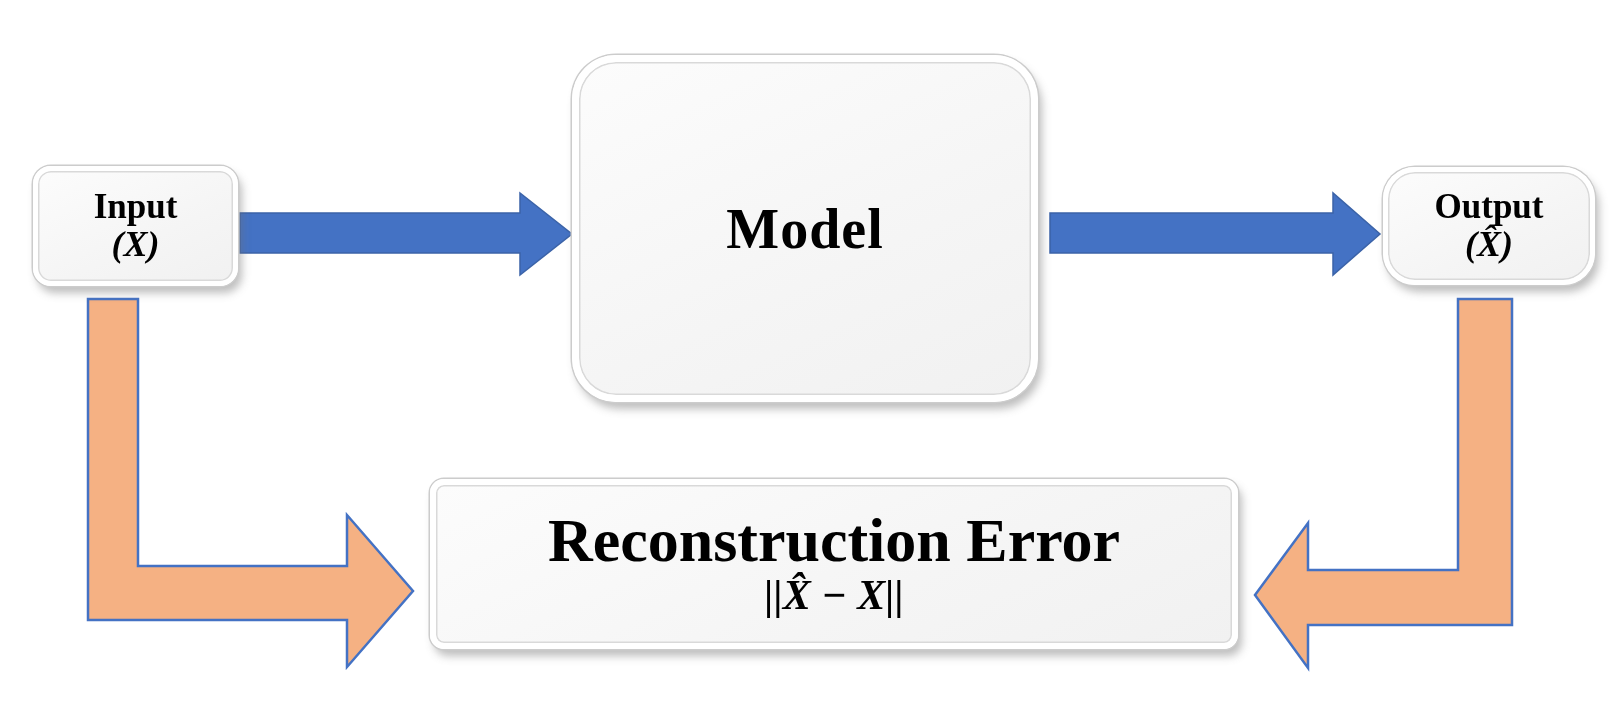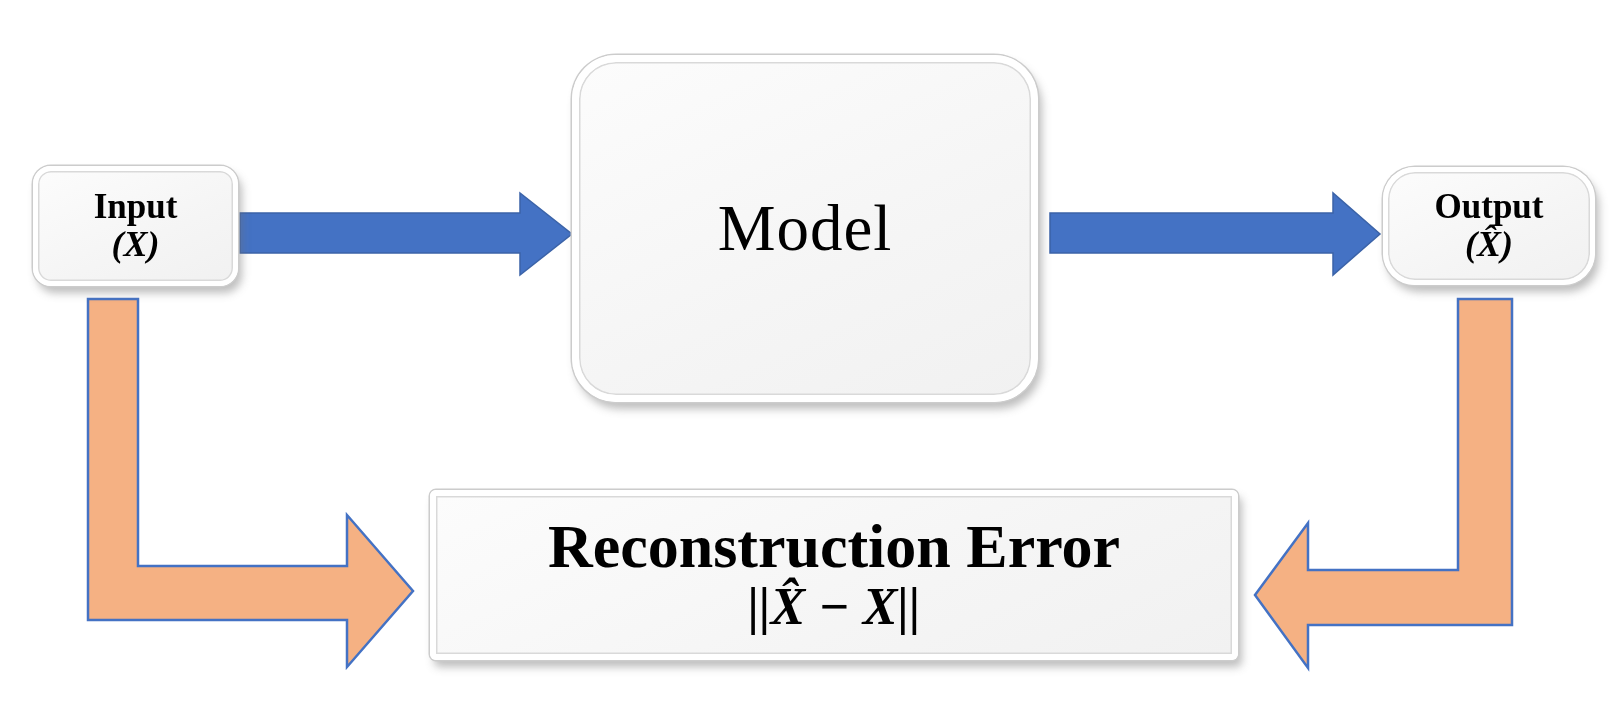--- a/index.html
+++ b/index.html
@@ -50,47 +50,47 @@
     border-radius: 32px;
     border-width: 5px;
   }
   .node-model {
     left: 572px; top: 55px;
     width: 452px; height: 333px;
     border-radius: 44px;
     border-width: 7px;
   }
   .node-recon {
-    left: 430px; top: 490px;
+    left: 430px; top: 479px;
     width: 796px; height: 158px;
-    border-radius: 6px;
+    border-radius: 14px;
   }
   .small-label {
     font-size: 35px;
     font-weight: bold;
     line-height: 1.08;
   }
   .small-symbol {
     font-size: 36px;
     font-weight: bold;
     font-style: italic;
     line-height: 1.08;
   }
   .model-label {
-    font-size: 65px;
-    font-weight: normal;
+    font-size: 56px;
+    font-weight: bold;
     letter-spacing: 1px;
   }
   .recon-title {
     font-size: 62px;
     font-weight: bold;
     line-height: 1.0;
   }
   .recon-formula {
-    font-size: 52px;
+    font-size: 42px;
     font-weight: bold;
     font-style: italic;
     line-height: 1.1;
     margin-top: 1px;
   }
 </style>
 </head>
 <body>
 
 <div class="canvas">

